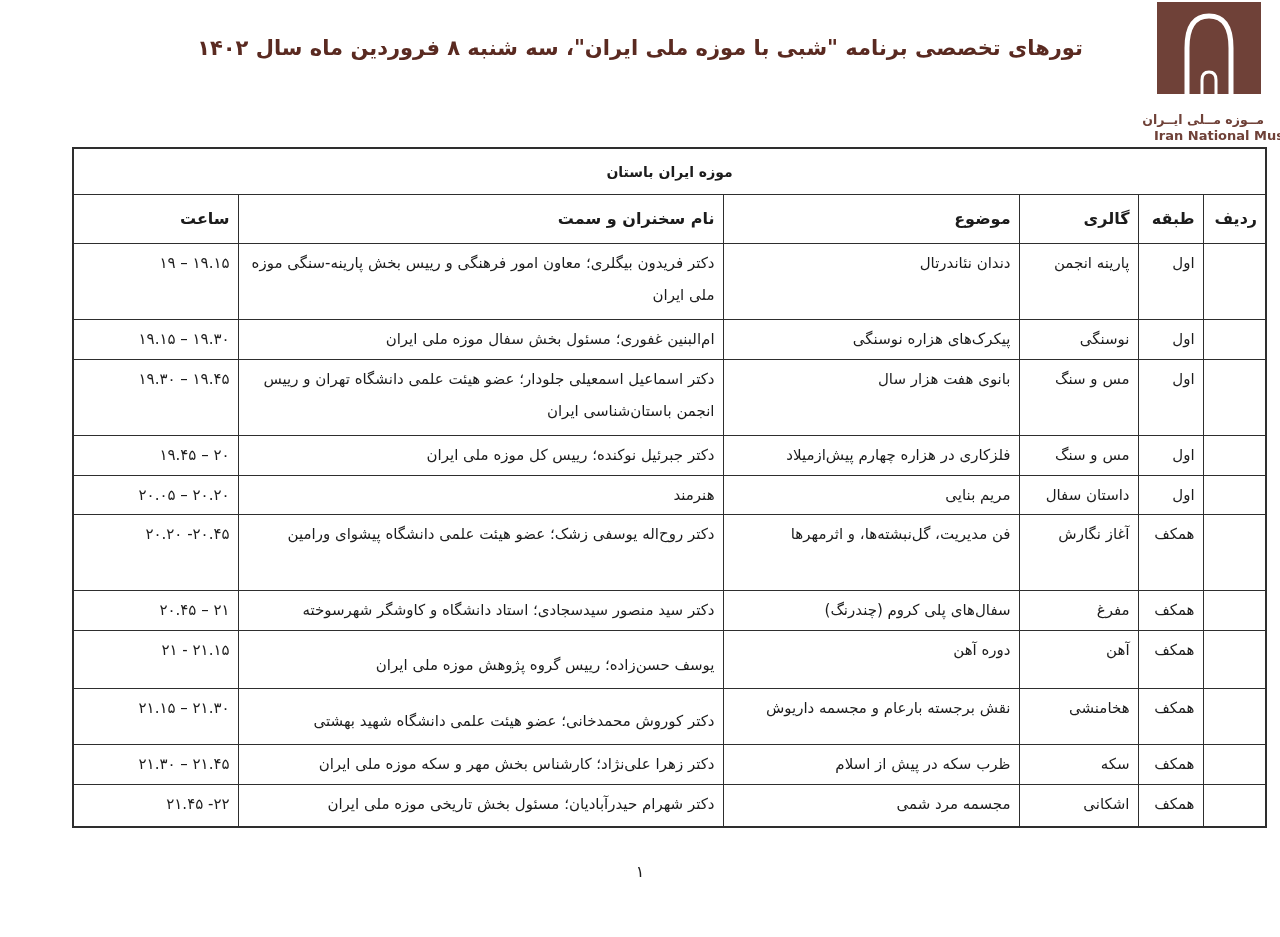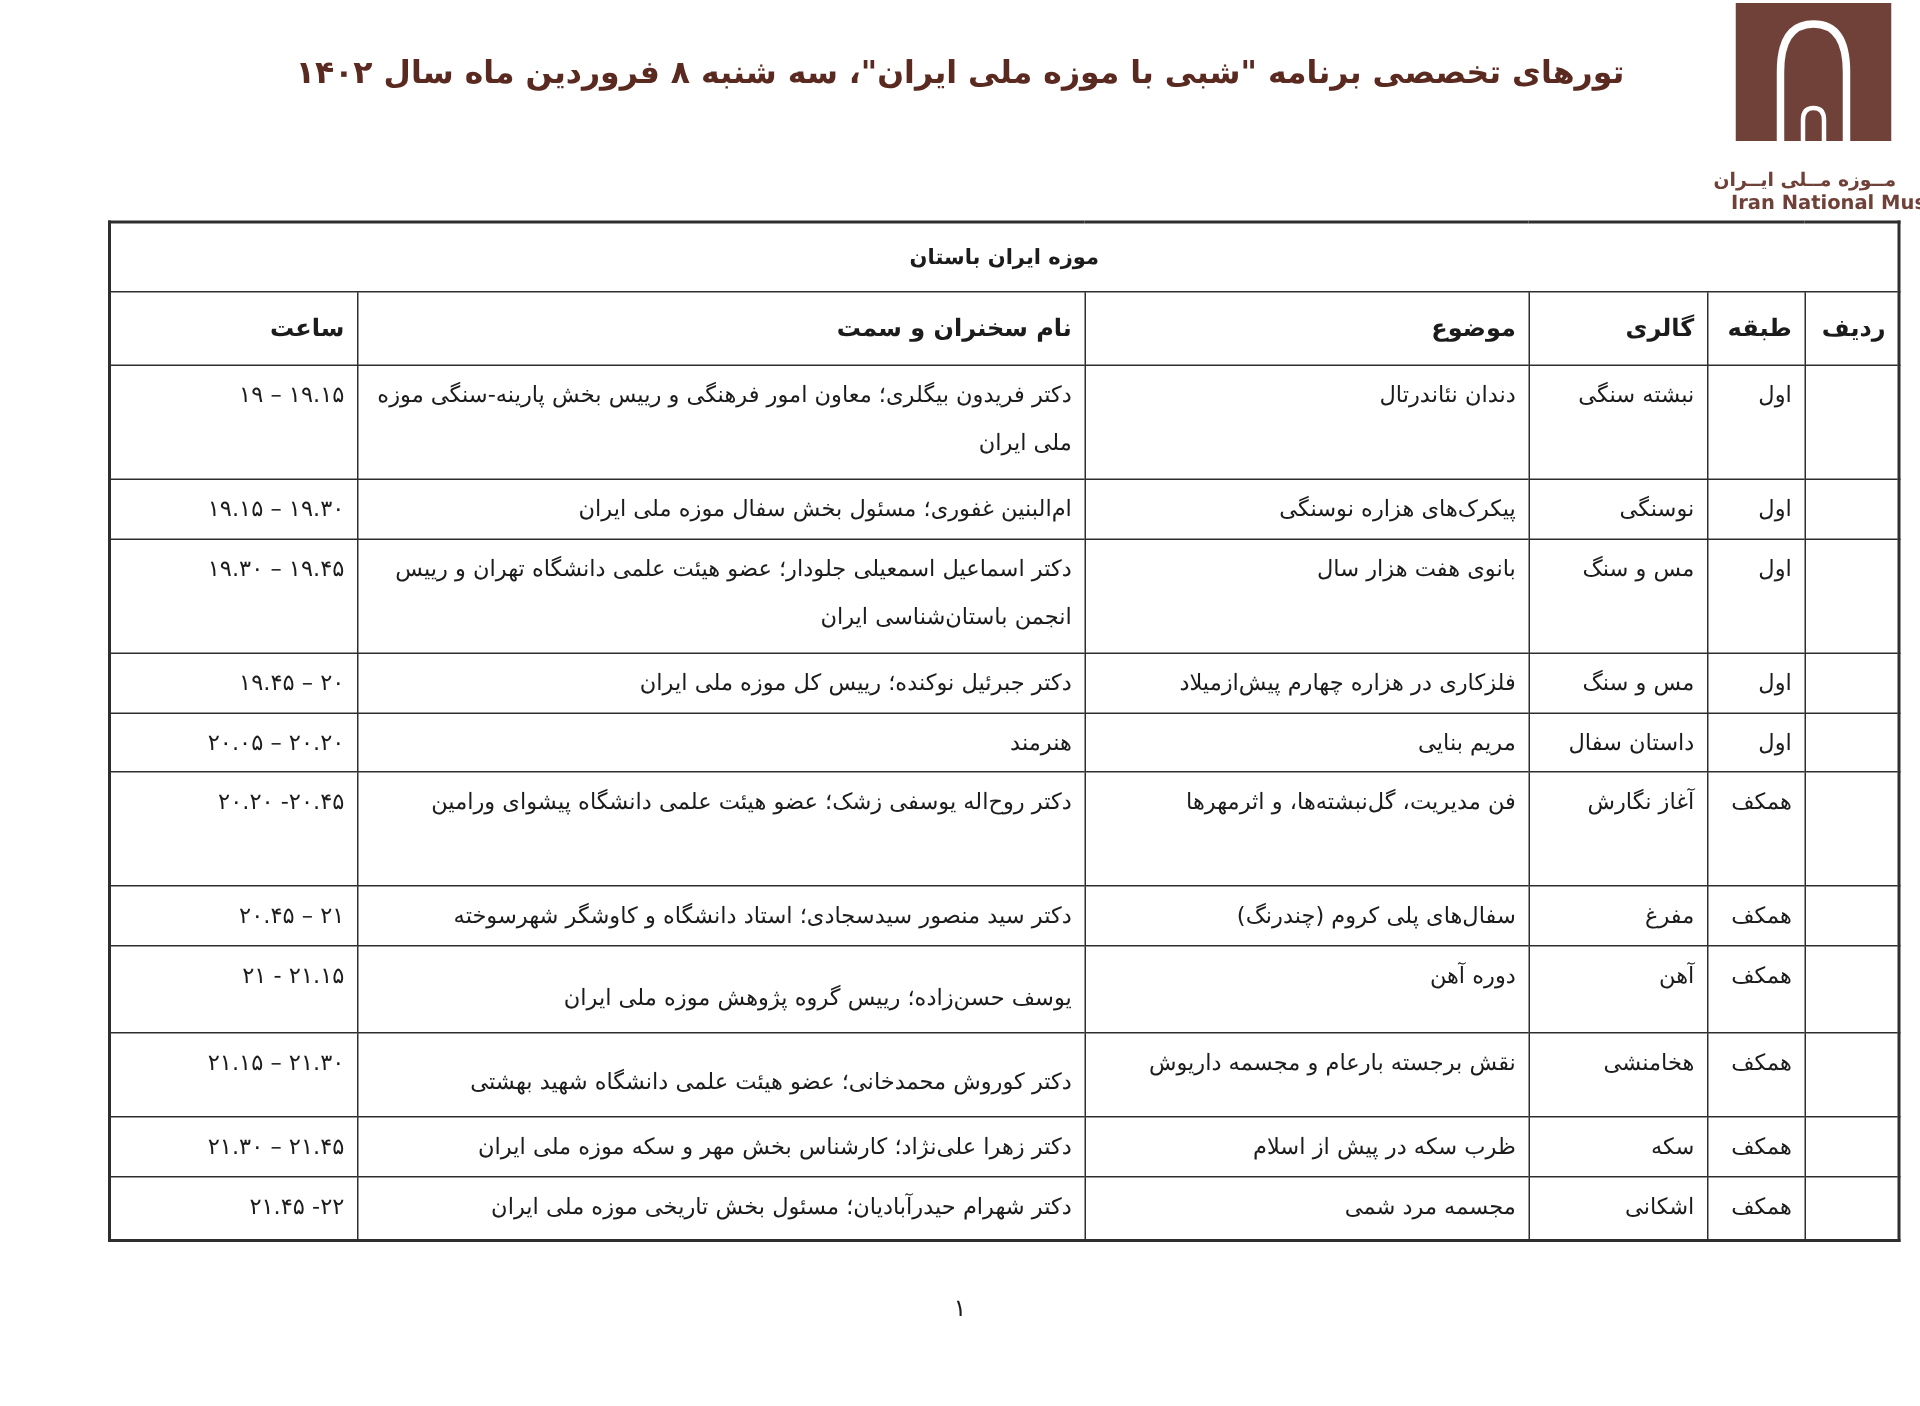--- a/index.html
+++ b/index.html
@@ -144,21 +144,21 @@
       <th class="colhead">گالری</th>
       <th class="colhead">موضوع</th>
       <th class="colhead">نام سخنران و سمت</th>
       <th class="colhead">ساعت</th>
     </tr>
   </thead>
   <tbody>
     <tr style="height:76px">
       <td></td>
       <td>اول</td>
-      <td>نبشته سنگی</td>
+      <td>پارینه انجمن</td>
       <td>دندان نئاندرتال</td>
       <td class="cell-speaker">دکتر فریدون بیگلری؛ معاون امور فرهنگی و رییس بخش پارینه-سنگی موزه ملی ایران</td>
       <td class="cell-time"><span class="ltr">۱۹ – ۱۹.۱۵</span></td>
     </tr>
     <tr style="height:40px">
       <td></td>
       <td>اول</td>
       <td>نوسنگی</td>
       <td>پیکرک‌های هزاره نوسنگی</td>
       <td class="cell-speaker">ام‌البنین غفوری؛ مسئول بخش سفال موزه ملی ایران</td>

